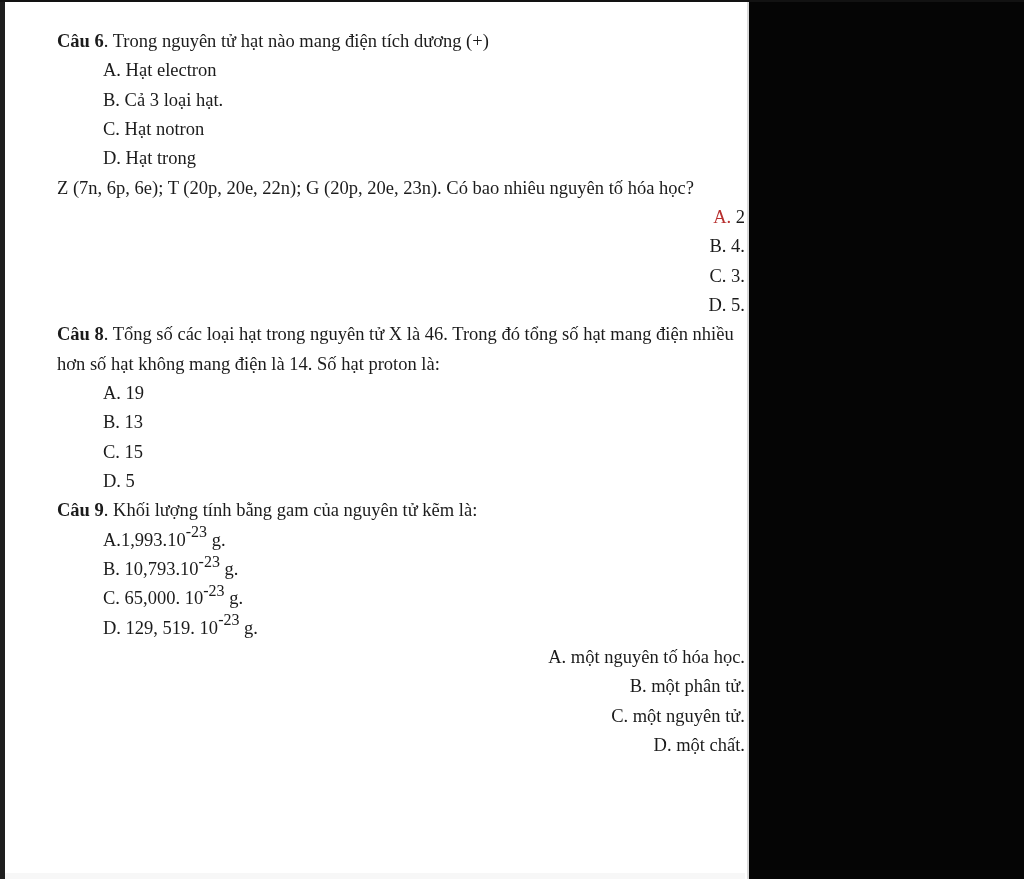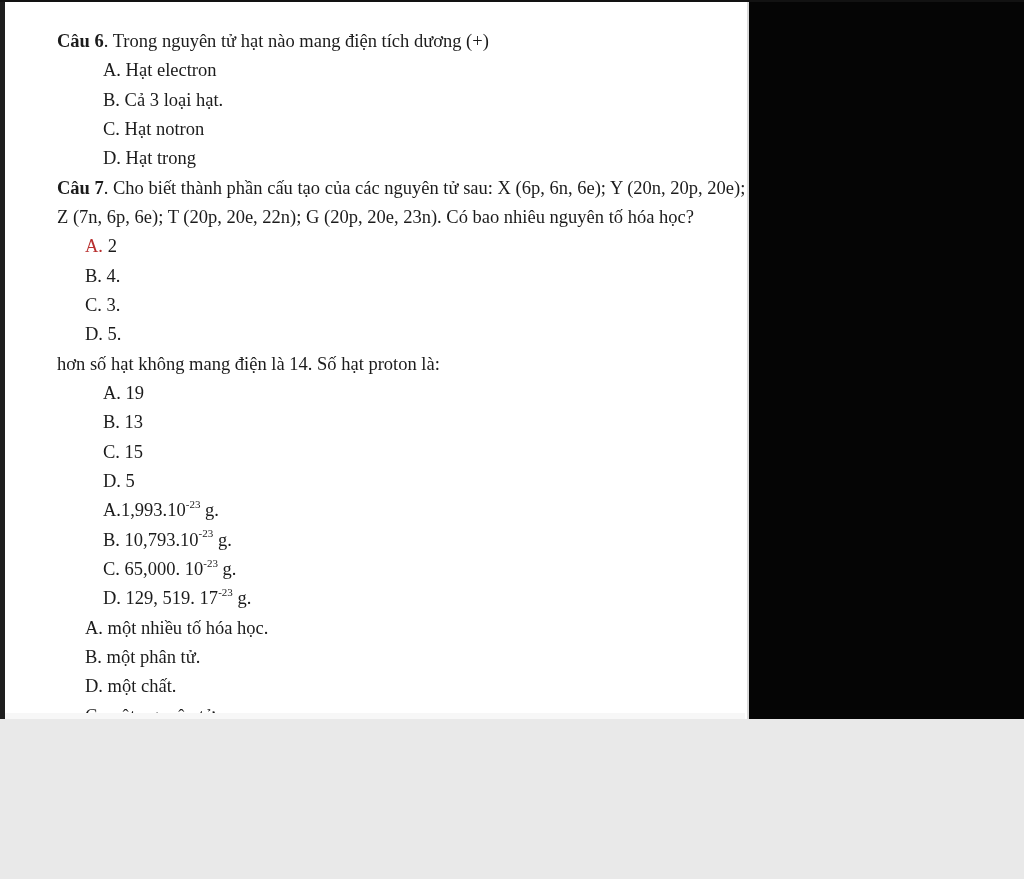--- a/index.html
+++ b/index.html
@@ -8,21 +8,21 @@
     --accent-red:#b8302f;
     --left-bar-color:#1e1e1e;
     --right-panel-color:#050505;
     --divider-color:#d8d8d8;
     --top-line-color:#121212;
     --bottom-strip-color:#f7f7f7;
   }
   html,body{margin:0;padding:0;background:#e9e9e9;}
   .screen{
     position:relative;
-    width:1024px;height:719px;
+    width:1024px;height:879px;
     background:var(--background);
     overflow:hidden;
     font-family:"Liberation Serif","DejaVu Serif",serif;
   }
   .top-line{position:absolute;top:0;left:0;width:100%;height:2px;background:var(--top-line-color);z-index:3;}
   .left-bar{position:absolute;top:0;left:0;width:5px;height:100%;background:var(--left-bar-color);z-index:2;}
   .right-panel{
     position:absolute;top:0;right:0;width:277px;height:100%;
     background:var(--right-panel-color);
     border-left:2px solid var(--divider-color);
@@ -33,69 +33,70 @@
     position:absolute;top:0;left:5px;width:740px;height:100%;
     box-sizing:border-box;
     padding:27px 0 0 52px;
     font-size:18.5px;
     line-height:29.33px;
     color:var(--text-color);
   }
   .line{margin:0;white-space:nowrap;}
   .q-label{font-weight:bold;}
   .opt-wide{padding-left:46px;}
-  .opt-narrow{padding-left:28px;}
+  .opt-narrow{padding-left:28px;text-align:right;}
   .red{color:var(--accent-red);}
-  sup{font-size:11px;line-height:0;position:relative;top:-1px;}
+  sup{font-size:16px;line-height:0;position:relative;top:-1px;}
 </style>
 </head>
 <body>
 
 <div class="screen">
   <div class="top-line"></div>
   <div class="left-bar"></div>
   <div class="bottom-strip"></div>
 
   <div class="doc">
 
     <section>
       <p class="line"><b class="q-label">Câu 6</b><span>. Trong nguyên tử hạt nào mang điện tích dương (+)</span></p>
       <p class="line opt-wide"><span>A. Hạt electron</span></p>
       <p class="line opt-wide"><span>B. Cả 3 loại hạt.</span></p>
       <p class="line opt-wide"><span>C. Hạt notron</span></p>
       <p class="line opt-wide"><span>D. Hạt trong</span></p>
     </section>
 
     <section>
-      <p class="line"><b class="q-label">Câu 7</b><span>. Cho biết thành phần cấu tạo của các nguyên tử sau: X (6p, 6n, 6e); Y (20n, 20p, 20e);</span></p>
       <p class="line">Z (7n, 6p, 6e); T (20p, 20e, 22n); G (20p, 20e, 23n). Có bao nhiêu nguyên tố hóa học?</p>
       <p class="line opt-narrow"><span class="red">A.</span><span> 2</span></p>
       <p class="line opt-narrow"><span>B. 4.</span></p>
       <p class="line opt-narrow"><span>C. 3.</span></p>
       <p class="line opt-narrow"><span>D. 5.</span></p>
     </section>
 
     <section>
+      <p class="line"><b class="q-label">Câu 8</b><span>.  Tổng số các loại hạt trong nguyên tử X là 46. Trong đó tổng số hạt mang điện nhiều</span></p>
       <p class="line">hơn số hạt không mang điện là 14. Số hạt proton là:</p>
       <p class="line opt-wide"><span>A. 19</span></p>
       <p class="line opt-wide"><span>B. 13</span></p>
       <p class="line opt-wide"><span>C. 15</span></p>
       <p class="line opt-wide"><span>D. 5</span></p>
     </section>
 
     <section>
+      <p class="line"><b class="q-label">Câu 9</b><span>. Khối lượng tính bằng gam của nguyên tử kẽm là:</span></p>
       <p class="line opt-wide"><span>A.1,993.10</span><sup>-23</sup><span> g.</span></p>
       <p class="line opt-wide"><span>B. 10,793.10</span><sup>-23</sup><span> g.</span></p>
       <p class="line opt-wide"><span>C. 65,000. 10</span><sup>-23</sup><span> g.</span></p>
-      <p class="line opt-wide"><span>D. 129, 519. 17</span><sup>-23</sup><span> g.</span></p>
+      <p class="line opt-wide"><span>D. 129, 519. 10</span><sup>-23</sup><span> g.</span></p>
     </section>
 
     <section>
-      <p class="line opt-narrow"><span>A. một nhiều tố hóa học.</span></p>
+      <p class="line opt-narrow"><span>A. một nguyên tố hóa học.</span></p>
       <p class="line opt-narrow"><span>B. một phân tử.</span></p>
+      <p class="line opt-narrow"><span>C. một nguyên tử.</span></p>
       <p class="line opt-narrow"><span>D. một chất.</span></p>
-      <p class="line opt-narrow"><span>C. một nguyên tử.</span></p>
     </section>
 
   </div>
 
   <div class="right-panel"></div>
 </div>
 
 </body></html>

